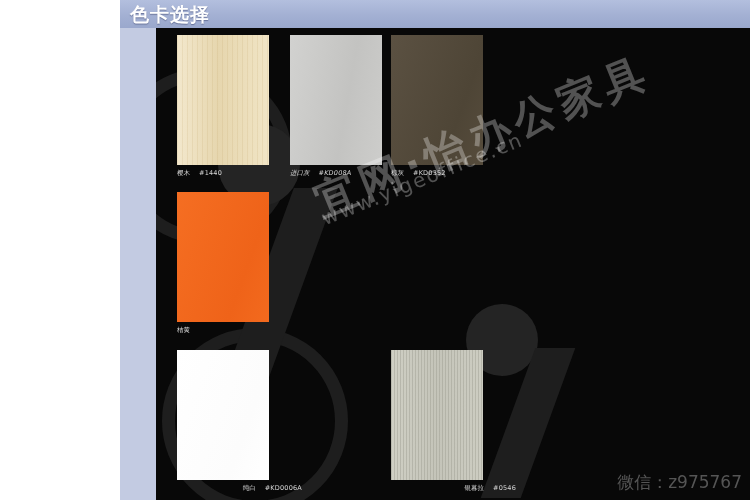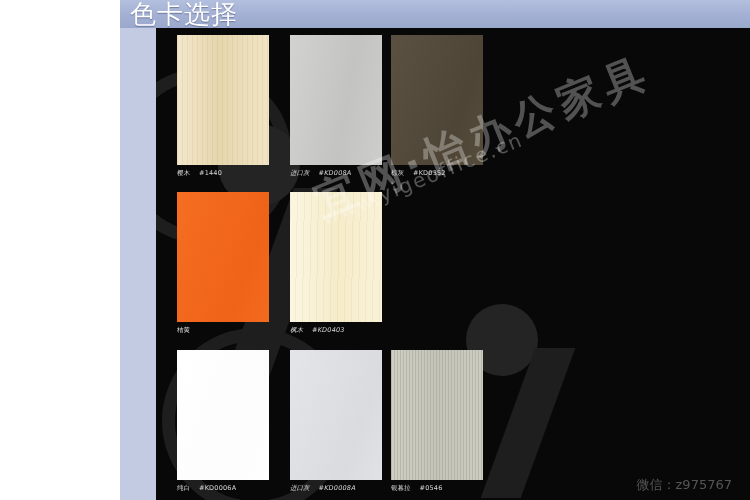--- a/index.html
+++ b/index.html
@@ -11,21 +11,21 @@
   #page{position:relative;width:750px;height:500px;background:#ffffff;}
 
   
   .header-bar{
     position:absolute;left:120px;top:0;width:630px;height:28px;
     background:linear-gradient(180deg,#b3bfde 0%,#a3b0d3 55%,#9aa8cd 100%);
     box-sizing:border-box;
   }
   .header-title{
     position:absolute;left:10px;top:2px;
-    font-size:26px;font-weight:normal;color:#ffffff;
+    font-size:19px;font-weight:bold;color:#ffffff;
     letter-spacing:1px;line-height:25px;
     text-shadow:0 1px 1px rgba(60,70,110,.55);
     white-space:nowrap;
   }
   .header-strip{
     position:absolute;left:120px;top:28px;width:36px;height:472px;
     background:#c3cbe2;
   }
 
   
@@ -41,21 +41,21 @@
     position:absolute;background:#1e1e1e;transform:skewX(-20deg);
   }
 
   
   .grid{
     position:absolute;left:0;top:0;width:594px;height:472px;
   }
   .row{position:absolute;left:0;width:594px;height:150px;}
   .row.r1{top:7px;}
   .row.r2{top:164px;}
-  .row.r3{top:322px;}
+  .row.r3{top:322px;text-align:right;}
 
   .cell{position:absolute;top:0;width:105px;height:150px;}
   .cell.c1{left:21px;}
   .cell.c2{left:134px;font-style:italic;}
   .cell.c3{left:235px;padding-left:36px;}
   .cell.c4{left:336px;}
 
   .swatch{
     position:absolute;left:0;top:0;width:92px;height:130px;
     box-sizing:border-box;overflow:hidden;
@@ -77,22 +77,22 @@
   .wm-text{
     position:absolute;color:rgba(255,255,255,.30);
     font-weight:bold;white-space:nowrap;
     transform:rotate(-22deg);transform-origin:left top;
   }
   .wm-cn{left:150px;top:150px;font-size:42px;letter-spacing:6px;}
   .wm-url{left:162px;top:180px;font-size:20px;letter-spacing:2px;font-weight:normal;}
 
   
   .contact{
-    position:absolute;right:18px;bottom:6px;
-    font-size:13px;color:#555555;white-space:nowrap;
+    position:absolute;right:8px;bottom:6px;
+    font-size:17px;color:#555555;white-space:nowrap;
   }
 </style>
 </head>
 <body>
 
 <div id="page">
 
   <div class="header-bar">
     <div class="header-title">色卡选择</div>
   </div>
@@ -138,45 +138,29 @@
 
       <div class="row r2">
         <div class="cell c1">
           <div class="swatch" style="background:#f2671e;">
             <div class="tex" style="background:linear-gradient(110deg,#f56e22,#ef6319 70%,#f36a1e);"></div>
           </div>
           <div class="caption">
             <span>桔黄</span><span class="code"></span>
           </div>
         </div>
-        <div class="cell c2">
-          <div class="swatch" style="background:#f8efd2;">
-            <div class="tex" style="background:repeating-linear-gradient(91deg,rgba(215,190,130,.18) 0 1px,rgba(255,255,255,0) 1px 7px),linear-gradient(90deg,#fcf6e2,#f5ecca 50%,#faf2d8);"></div>
-          </div>
-          <div class="caption">
-            <span>枫木</span><span class="code">#KD0403</span>
-          </div>
-        </div>
       </div>
 
       <div class="row r3">
         <div class="cell c1">
           <div class="swatch" style="background:#ffffff;">
             <div class="tex" style="background:linear-gradient(110deg,#ffffff,#fcfcfc 70%,#ffffff);"></div>
           </div>
           <div class="caption">
             <span>纯白</span><span class="code">#KD0006A</span>
-          </div>
-        </div>
-        <div class="cell c2">
-          <div class="swatch" style="background:#dedfe2;">
-            <div class="tex" style="background:linear-gradient(110deg,#e4e5e8,#dadbde 70%,#e1e2e5);"></div>
-          </div>
-          <div class="caption">
-            <span>进口灰</span><span class="code">#KD0008A</span>
           </div>
         </div>
         <div class="cell c3">
           <div class="swatch" style="background:#c9c9be;">
             <div class="tex" style="background:repeating-linear-gradient(90deg,rgba(150,150,138,.40) 0 1px,rgba(255,255,255,0) 1px 3px),linear-gradient(90deg,#cfcfc4,#c4c4b9 50%,#cdcdc2);"></div>
           </div>
           <div class="caption">
             <span>银暮拉</span><span class="code">#0546</span>
           </div>
         </div>

